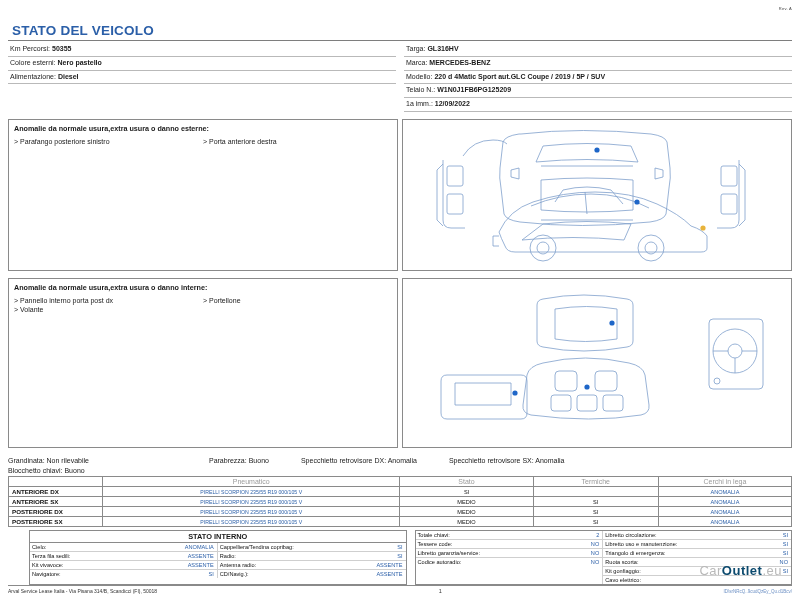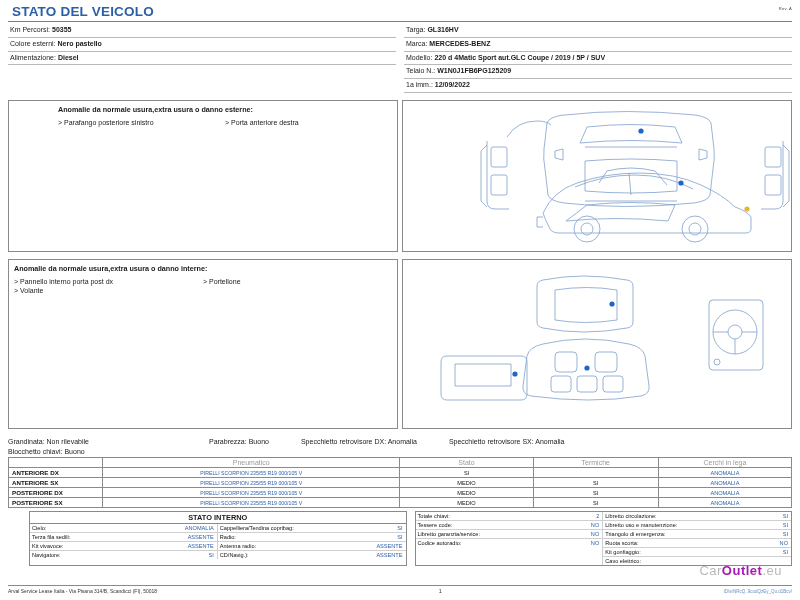--- a/index.html
+++ b/index.html
@@ -5,40 +5,40 @@
   html,body{margin:0;padding:0;}
   body{
     width:800px;height:600px;
     background:#ffffff;
     font-family:"Liberation Sans", sans-serif;
     color:#1a1a1a;
     overflow:hidden;
   }
   .page{position:relative;width:800px;height:600px;box-sizing:border-box;padding:4px 8px 0 8px;}
   .rev{position:absolute;right:8px;top:6px;font-size:4px;color:#444;letter-spacing:.3px;}
-  .title{color:#2b5fa8;font-size:13.5px;font-weight:bold;letter-spacing:.2px;margin:0 0 2px 4px;}
+  .title{color:#2b5fa8;font-size:13.5px;font-weight:bold;letter-spacing:.2px;margin:19px 0 2px 4px;}
   .hr-main{border-top:1px solid #7e7e7e;margin:1px 0 0 0;}
 
   
   .topwrap{display:flex;margin-top:2px;}
   .topleft{width:50%;box-sizing:border-box;padding-right:4px;}
   .topright{width:50%;box-sizing:border-box;padding-left:4px;}
   .irow{font-size:7px;border-bottom:1px solid #b9b9b9;padding:2px 1px 2px 2px;line-height:1.25;}
   .irow .lbl{color:#222;}
   .irow .val{font-weight:bold;}
 
   
   .secwrap{display:flex;gap:4px;margin-top:7px;}
   .box{border:1px solid #8a8a8a;box-sizing:border-box;}
   .box-left{width:392px;}
   .box-right{width:390px;}
   .box-head{font-size:7.2px;font-weight:bold;padding:4px 5px 3px 5px;}
   .box-items{padding:1px 5px 4px 5px;display:flex;flex-wrap:wrap;}
   .box-item{font-size:7px;width:50%;box-sizing:border-box;padding:1px 0;white-space:nowrap;}
-  .ext{height:152px;padding-left:44px;}
+  .ext{height:152px;}
   .int{height:170px;}
 
   
   .diagram{position:relative;width:100%;height:100%;}
   svg{display:block;}
 
   
   .strip{margin-top:8px;font-size:7px;line-height:1.45;}
   .strip .line{display:flex;}
   .strip .cell{padding-right:10px;}
@@ -70,21 +70,21 @@
   .half > div{width:50%;box-sizing:border-box;}
   .half > div:first-child{border-right:1px solid #cfcfcf;}
 
   
   .footer{position:absolute;left:8px;right:8px;bottom:6px;}
   .foot-hr{border-top:1px solid #8a8a8a;}
   .foot-line{display:flex;justify-content:space-between;align-items:center;font-size:5px;color:#333;padding-top:2px;}
   .foot-center{font-size:5.5px;}
   .foot-right{font-size:4.5px;color:#6b8fc4;}
   .watermark{position:absolute;right:18px;bottom:22px;font-size:13px;color:#b9b9b9;letter-spacing:.5px;}
-  .watermark b{color:#a21caf;}
+  .watermark b{color:#0c4a6e;}
 </style>
 </head>
 <body>
 
 <div class="page">
 
   <div class="rev">Rev. A</div>
   <div class="title">STATO DEL VEICOLO</div>
   <div class="hr-main"></div>
 

